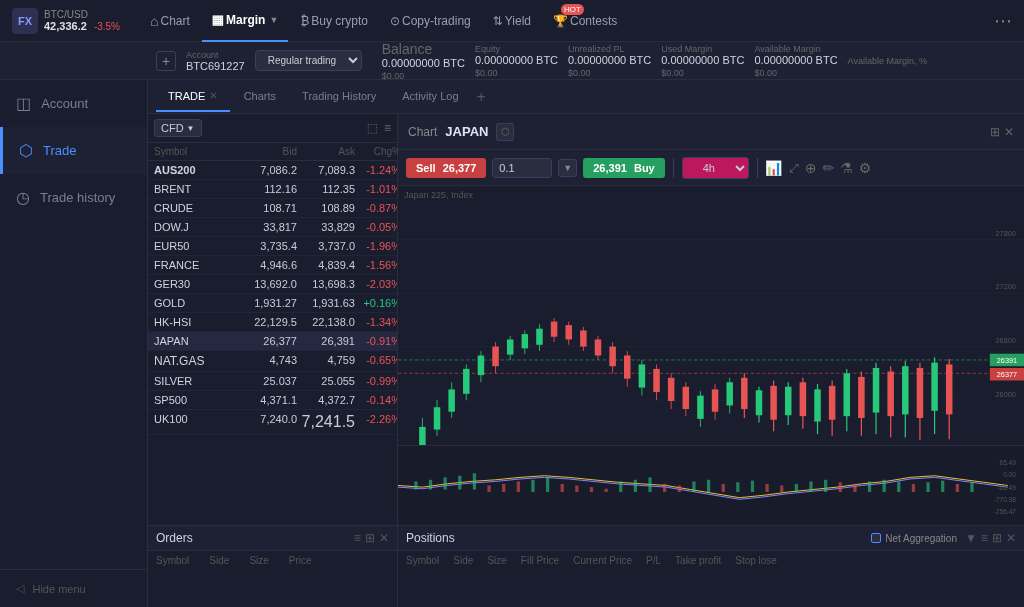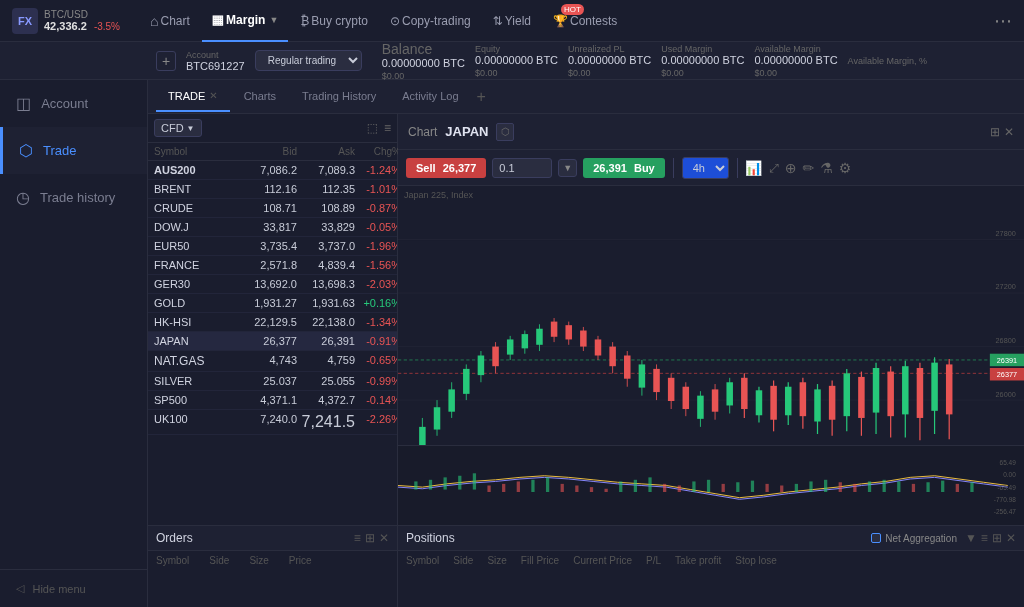--- a/index.html
+++ b/index.html
@@ -178,21 +178,21 @@
               <span style="font-size: 11px; text-align: right; color: rgb(232, 84, 84);">-0.05%</span>
             </div>
             <div style="display: grid; grid-template-columns: 85px 58px 58px 46px; padding: 3px 6px; cursor: pointer; border-bottom: 1px solid rgb(34, 37, 58);">
               <span style="color: rgb(208, 211, 224); font-weight: 500; font-size: 11px;">EUR50</span>
               <span style="color: rgb(200, 204, 216); font-size: 11px; text-align: right;">3,735.4</span>
               <span style="color: rgb(200, 204, 216); font-size: 11px; text-align: right;">3,737.0</span>
               <span style="font-size: 11px; text-align: right; color: rgb(232, 84, 84);">-1.96%</span>
             </div>
             <div style="display: grid; grid-template-columns: 85px 58px 58px 46px; padding: 3px 6px; cursor: pointer; border-bottom: 1px solid rgb(34, 37, 58);">
               <span style="color: rgb(208, 211, 224); font-weight: 500; font-size: 11px;">FRANCE</span>
-              <span style="color: rgb(200, 204, 216); font-size: 11px; text-align: right;">2,571.8</span>
+              <span style="color: rgb(200, 204, 216); font-size: 11px; text-align: right;">4,946.6</span>
               <span style="color: rgb(200, 204, 216); font-size: 11px; text-align: right;">4,839.4</span>
               <span style="font-size: 11px; text-align: right; color: rgb(232, 84, 84);">-1.56%</span>
             </div>
             <div style="display: grid; grid-template-columns: 85px 58px 58px 46px; padding: 3px 6px; cursor: pointer; border-bottom: 1px solid rgb(34, 37, 58);">
               <span style="color: rgb(208, 211, 224); font-weight: 500; font-size: 11px;">GER30</span>
               <span style="color: rgb(200, 204, 216); font-size: 11px; text-align: right;">13,692.0</span>
               <span style="color: rgb(200, 204, 216); font-size: 11px; text-align: right;">13,698.3</span>
               <span style="font-size: 11px; text-align: right; color: rgb(232, 84, 84);">-2.03%</span>
             </div>
             <div style="display: grid; grid-template-columns: 85px 58px 58px 46px; padding: 3px 6px; cursor: pointer; border-bottom: 1px solid rgb(34, 37, 58);">
@@ -257,21 +257,21 @@
             <span>Sell</span>
             <span style="margin-left:4px;">26,377</span>
           </button>
           <input type="text" value="0.1" style="background: rgb(42, 45, 64); border: 1px solid rgb(58, 61, 94); color: rgb(200, 204, 216); padding: 3px 6px; border-radius: 3px; font-size: 11px; width: 60px;">
           <button style="background:#2a2d40;border:1px solid #3a3d5e;color:#888;padding:3px 4px;border-radius:3px;cursor:pointer;font-size:9px;">▼</button>
           <button style="background:#26a060;color:#fff;border:none;padding:4px 10px;border-radius:3px;cursor:pointer;font-size:11px;font-weight:bold;">
             <span>26,391</span>
             <span style="margin-left:4px;">Buy</span>
           </button>
           <div style="width:1px;height:20px;background:#3a3d5e;margin:0 2px;"></div>
-          <select style="background:#1d4ed8;border:1px solid #3a3d5e;color:#c8ccd8;padding:3px 6px;border-radius:3px;font-size:11px;cursor:pointer;">
+          <select style="background:#be185d;border:1px solid #3a3d5e;color:#c8ccd8;padding:3px 16px;border-radius:3px;font-size:11px;cursor:pointer;">
             <option>4h</option><option>1h</option><option>1d</option>
           </select>
           <div style="width:1px;height:20px;background:#3a3d5e;margin:0 2px;"></div>
           <button style="background:none;border:none;color:#666;cursor:pointer;font-size:14px;">📊</button>
           <button style="background:none;border:none;color:#666;cursor:pointer;font-size:12px;">⤢</button>
           <button style="background:none;border:none;color:#666;cursor:pointer;font-size:14px;">⊕</button>
           <button style="background:none;border:none;color:#666;cursor:pointer;font-size:14px;">✏</button>
           <button style="background:none;border:none;color:#666;cursor:pointer;font-size:14px;">⚗</button>
           <button style="background:none;border:none;color:#666;cursor:pointer;font-size:14px;">⚙</button>
         </div>

